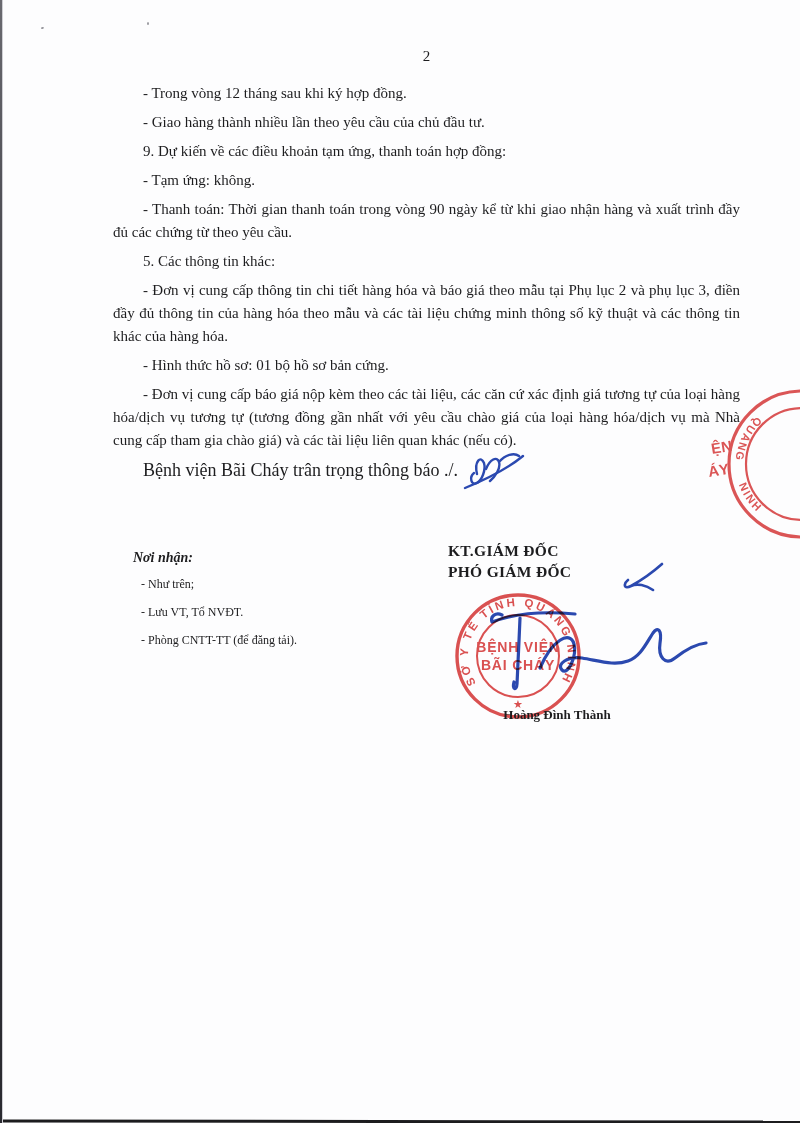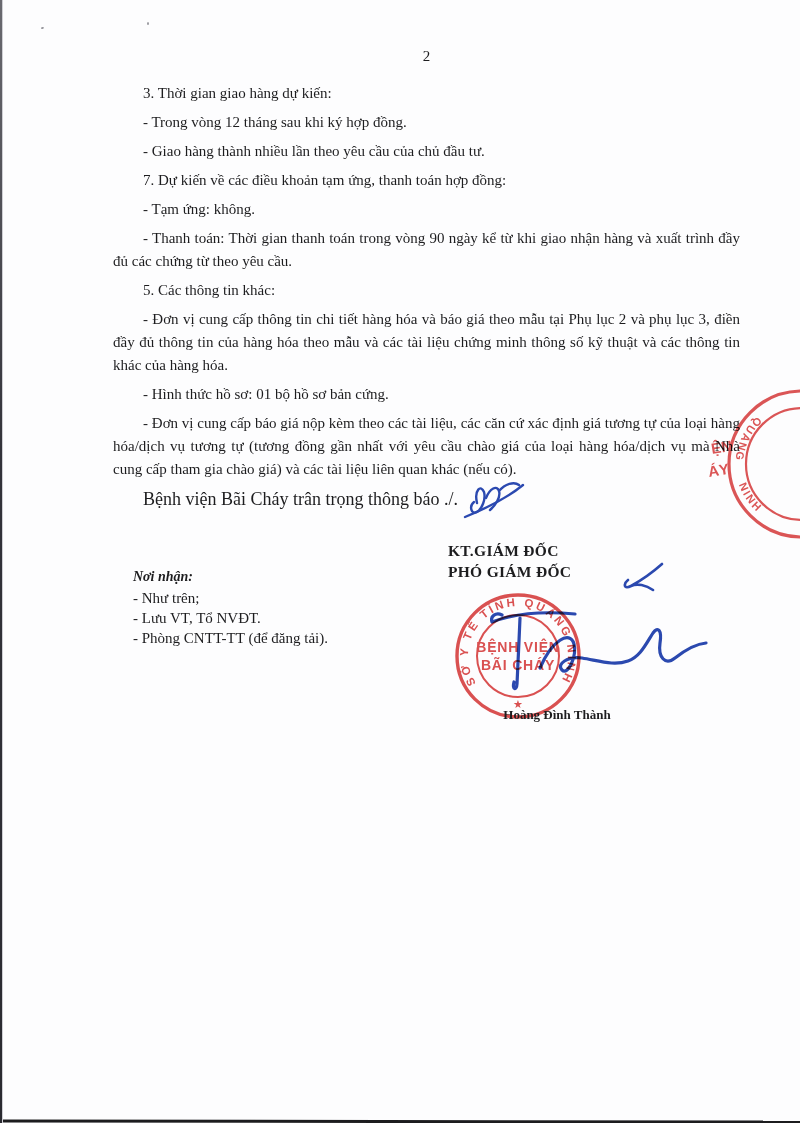--- a/index.html
+++ b/index.html
@@ -24,23 +24,23 @@
   .content{position:absolute;left:113px;top:48px;width:627px;z-index:1;}
   .page-num{text-align:center;font-size:15px;margin:0 0 17px 0;}
   .para{
     font-size:15px;line-height:23px;margin:0 0 6px 0;
     text-align:justify;text-indent:30px;
   }
   .closing{font-size:18px;line-height:23px;margin:7px 0 0 0;text-indent:30px;white-space:nowrap;}
   .inline-sig{vertical-align:middle;margin:-20px 0 -14px 4px;}
 
   
-  .recipients{position:absolute;left:133px;top:569px;width:270px;z-index:1;}
+  .recipients{position:absolute;left:133px;top:550px;width:270px;z-index:1;}
   .recipients .title{font-size:14px;font-weight:bold;font-style:italic;margin:0 0 3px 0;}
-  .recipients .item{font-size:15px;line-height:20px;margin:0;}
+  .recipients .item{font-size:12px;line-height:20px;margin:8px;}
 
   .sig-titles{position:absolute;left:448px;top:540px;width:218px;text-align:left;z-index:1;}
   .sig-titles .line{font-size:15.5px;font-weight:bold;line-height:21px;letter-spacing:.3px;}
 
   .signer-name{position:absolute;left:443px;top:707px;width:228px;text-align:center;
     font-size:13px;font-weight:bold;z-index:3;}
 
   
   .stamp-main{position:absolute;left:452px;top:590px;width:132px;height:132px;
     z-index:2;mix-blend-mode:multiply;opacity:.93;}
@@ -60,24 +60,23 @@
 
 <div class="edge-left"></div>
 <div class="edge-left2"></div>
 <div class="edge-bottom"></div>
 <div class="below-edge"></div>
 <div class="speck a"></div>
 <div class="speck b"></div>
 
 <div class="content">
   <p class="page-num">2</p>
-  <p class="para">3. Thời gian giao hàng dự kiến:</p>
   <p class="para">- Trong vòng 12 tháng sau khi ký hợp đồng.</p>
   <p class="para">- Giao hàng thành nhiều lần theo yêu cầu của chủ đầu tư.</p>
-  <p class="para">7. Dự kiến về các điều khoản tạm ứng, thanh toán hợp đồng:</p>
+  <p class="para">9. Dự kiến về các điều khoản tạm ứng, thanh toán hợp đồng:</p>
   <p class="para">- Tạm ứng: không.</p>
   <p class="para">- Thanh toán: Thời gian thanh toán trong vòng 90 ngày kể từ khi giao nhận hàng và xuất trình đầy đủ các chứng từ theo yêu cầu.</p>
   <p class="para">5. Các thông tin khác:</p>
   <p class="para">- Đơn vị cung cấp thông tin chi tiết hàng hóa và báo giá theo mẫu tại Phụ lục 2 và phụ lục 3, điền đầy đủ thông tin của hàng hóa theo mẫu và các tài liệu chứng minh thông số kỹ thuật và các thông tin khác của hàng hóa.</p>
   <p class="para">- Hình thức hồ sơ: 01 bộ hồ sơ bản cứng.</p>
   <p class="para">- Đơn vị cung cấp báo giá nộp kèm theo các tài liệu, các căn cứ xác định giá tương tự của loại hàng hóa/dịch vụ tương tự (tương đồng gần nhất với yêu cầu chào giá của loại hàng hóa/dịch vụ mà Nhà cung cấp tham gia chào giá) và các tài liệu liên quan khác (nếu có).</p>
   <p class="closing"><span>Bệnh viện Bãi Cháy trân trọng thông báo ./.</span><svg class="inline-sig" width="64" height="44" viewBox="0 0 64 44">
       <path class="blue-ink" stroke-width="2.4" d="M 15 27 C 12 14 19 8 22 16 C 24 23 20 33 15 36 C 9 39 7 30 12 26"></path>
       <path class="blue-ink" stroke-width="2.4" d="M 24 22 C 28 12 35 9 37 15 C 39 21 33 30 28 34 M 37 15 C 43 8 52 5 57 9"></path>
       <path class="blue-ink" stroke-width="2.4" d="M 3 41 C 20 34 44 23 61 9"></path>

